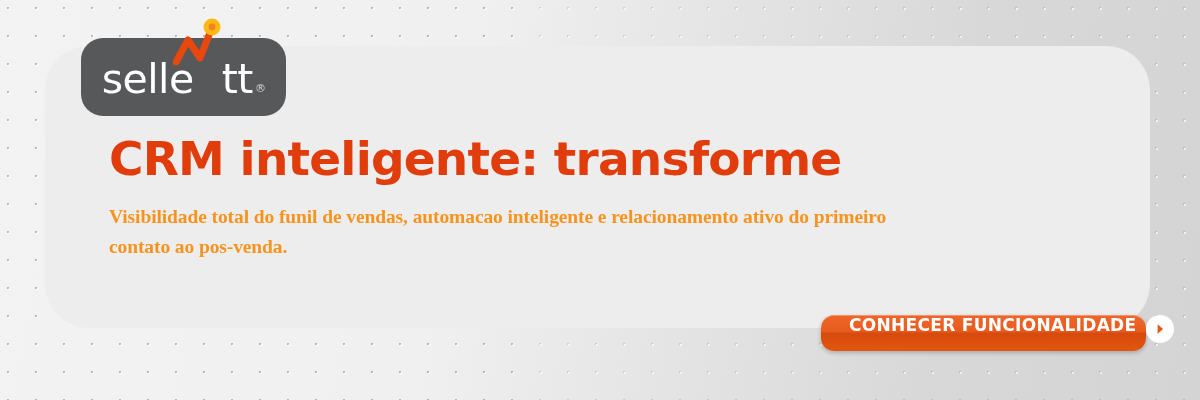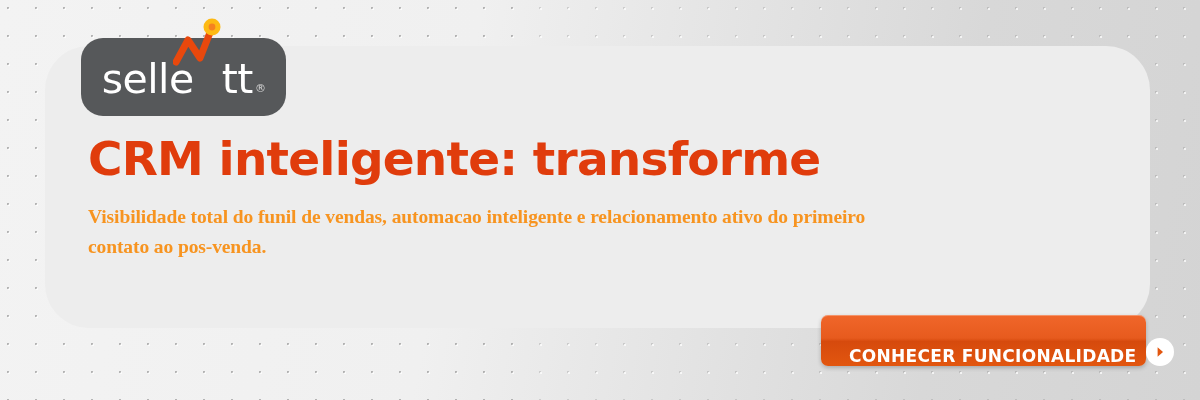--- a/index.html
+++ b/index.html
@@ -140,21 +140,21 @@
     color: #ffffff;
     font-size: 34px;
     font-weight: bold;
     letter-spacing: 1.2px;
     font-family: "DejaVu Sans", sans-serif;
   }
 
   
   #content {
     position: absolute;
-    left: 88px;
+    left: 109px;
     top: 133px;
     width: 900px;
   }
   .headline-line {
     color: #e03c0c;
     font-family: "DejaVu Sans", sans-serif;
     font-size: 47px;
     font-weight: bold;
     line-height: 1.12;
     letter-spacing: -0.8px;
@@ -170,27 +170,27 @@
     letter-spacing: -0.1px;
     width: 830px;
   }
 
   
   #cta-button {
     position: absolute;
     left: 821px;
     top: 315px;
     width: 325px;
-    height: 51px;
+    height: 36px;
     border: none;
-    border-radius: 7px;
+    border-radius: 13px;
     cursor: pointer;
     padding: 0 20px 0 28px;
     display: flex;
-    align-items: flex-end;
+    align-items: flex-start;
     justify-content: space-between;
     background: linear-gradient(180deg,
                 #f0662a 0%,
                 #e75b1e 45%,
                 #d64a0d 52%,
                 #e2560f 100%);
     box-shadow: 0 2px 4px rgba(0,0,0,.22),
                 inset 0 1px 0 rgba(255,255,255,.30);
   }
   #cta-label {

